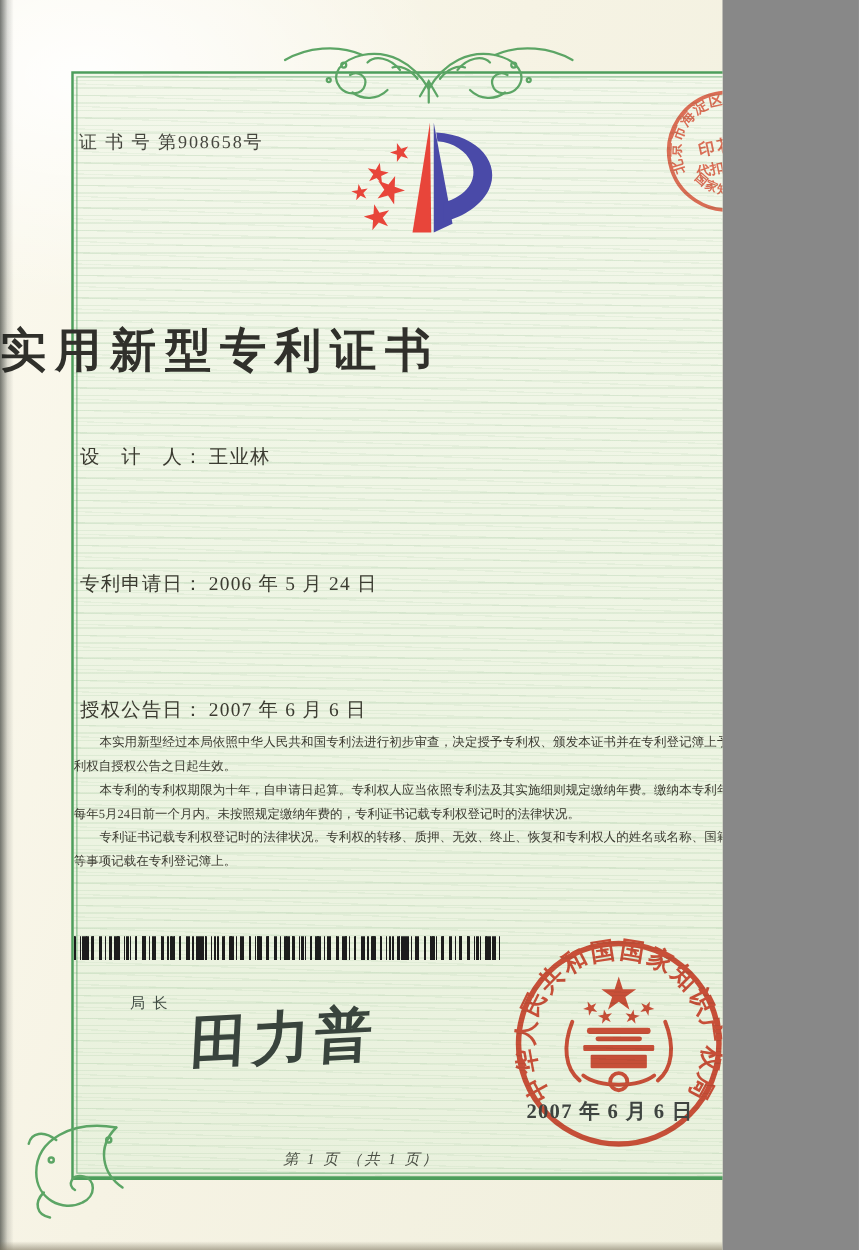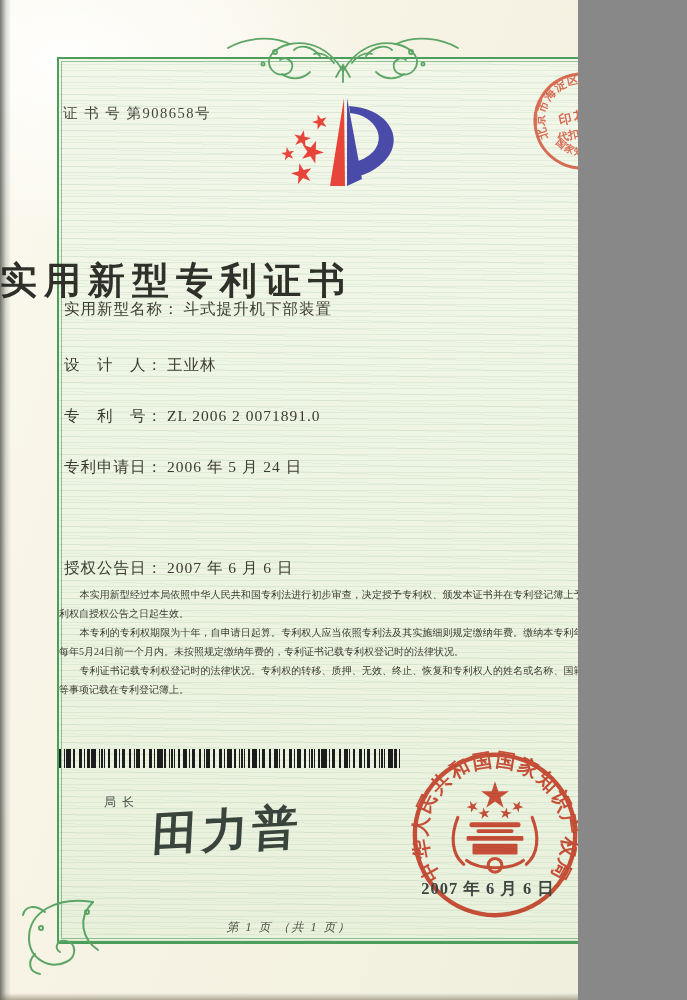--- a/index.html
+++ b/index.html
@@ -131,28 +131,22 @@
     </text>
     <text font-size="9.5" letter-spacing="1">
       <textPath href="#stampBottom" startOffset="50%" text-anchor="middle">国家知识产权局</textPath>
     </text>
     <text x="0" y="-1" text-anchor="middle" font-size="13" letter-spacing="2">印花税</text>
     <text x="0" y="15" text-anchor="middle" font-size="11">代扣专用章</text>
   </svg>
 
   <div class="title">实用新型专利证书</div>
 
-  <div class="field f0">
-    <span>实用新型名称：</span><span class="val">斗式提升机下部装置</span>
-  </div>
   <div class="field f1">
     <span>设　计　人：</span><span class="val">王业林</span>
-  </div>
-  <div class="field f2">
-    <span>专　利　号：</span><span class="val">ZL 2006 2 0071891.0</span>
   </div>
   <div class="field f3">
     <span>专利申请日：</span><span class="val">2006 年 5 月 24 日</span>
   </div>
   <div class="field f5">
     <span>授权公告日：</span><span class="val">2007 年 6 月 6 日</span>
   </div>
 
   <div class="body-text">
     <p>本实用新型经过本局依照中华人民共和国专利法进行初步审查，决定授予专利权、颁发本证书并在专利登记簿上予以登记。专利权自授权公告之日起生效。</p>

